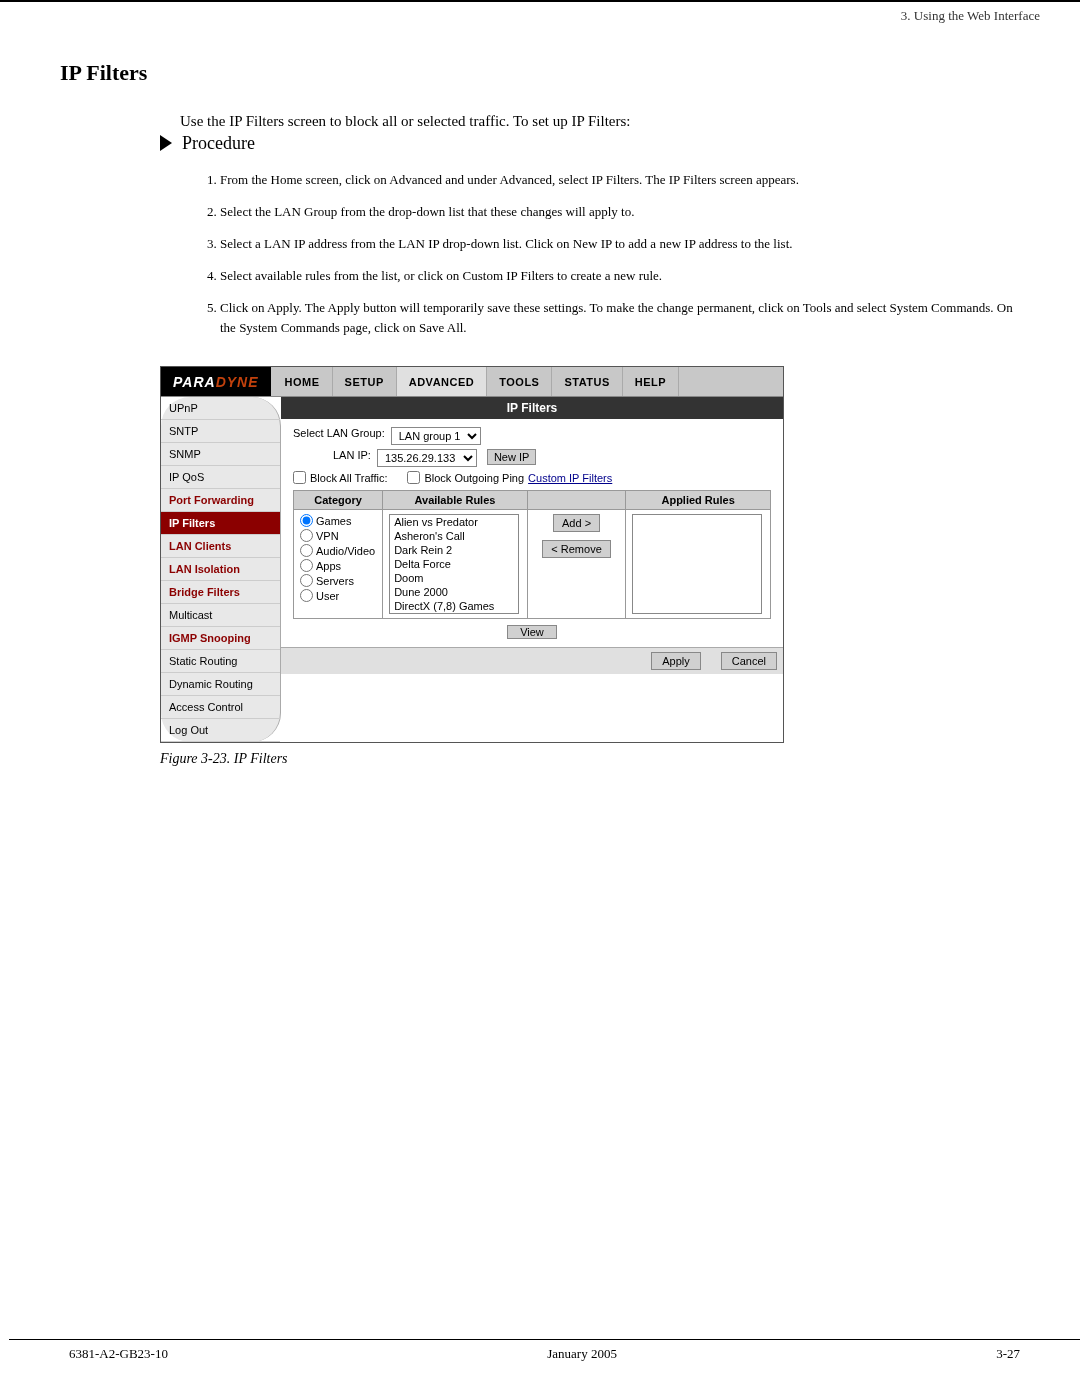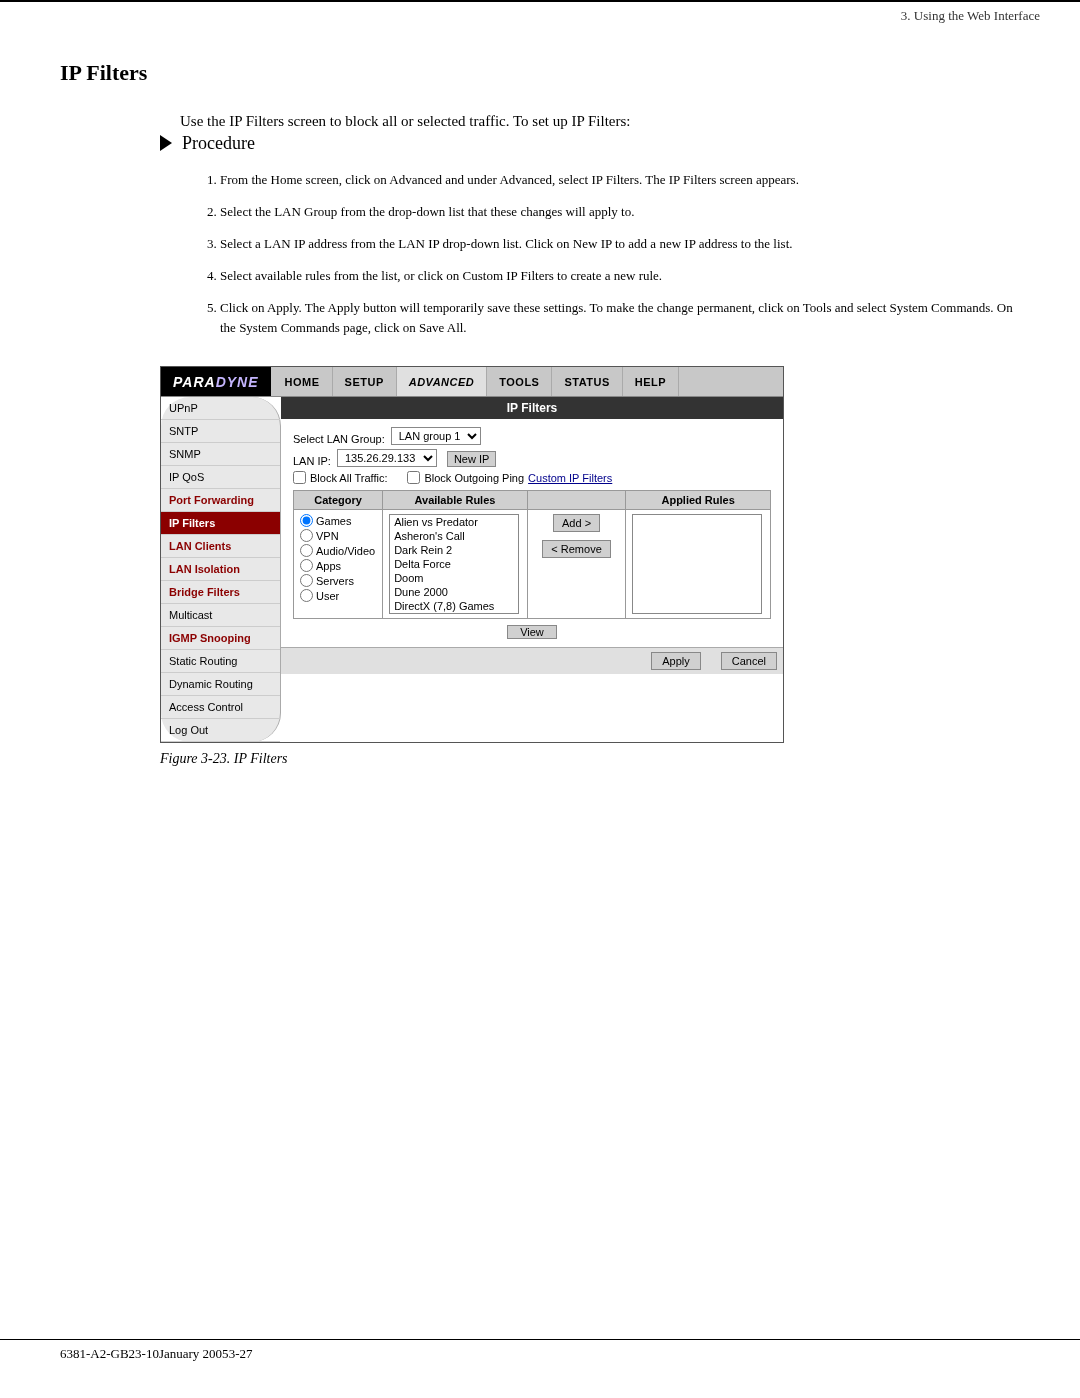--- a/index.html
+++ b/index.html
@@ -100,40 +100,40 @@
       font-weight: bold;
       font-style: italic;
       letter-spacing: 1px;
       padding: 0 12px;
       height: 100%;
       display: flex;
       align-items: center;
       font-family: Arial, sans-serif;
     }
     .nav-logo span.para { color: #fff; }
-    .nav-logo span.dyne { color: #c4b5fd; text-align: right; }
+    .nav-logo span.dyne { color: #c2410c; text-align: right; }
     .nav-items {
       display: flex;
       height: 100%;
       margin-left: 2px;
     }
     .nav-item {
       padding: 0 12px;
       font-size: 11px;
       font-weight: bold;
       color: #000;
       display: flex;
       align-items: center;
       cursor: pointer;
       font-family: Arial, sans-serif;
       text-transform: uppercase;
       letter-spacing: 0.5px;
       border-right: 1px solid #aaa;
     }
-    .nav-item.active { background: #e0e0e0; font-style: italic; }
+    .nav-item.active { background: #e0e0e0; }
 
     
     .screen-body {
       display: flex;
       height: auto;
     }
 
     
     .sidebar {
       width: 120px;
@@ -175,21 +175,21 @@
       font-weight: bold;
     }
     .panel-content {
       padding: 8px 12px;
       font-family: Arial, sans-serif;
       font-size: 11px;
     }
 
     .form-row {
       display: flex;
-      align-items: flex-end;
+      align-items: flex-start;
       margin-bottom: 4px;
     }
     .form-label {
       font-size: 11px;
       margin-right: 6px;
       white-space: nowrap;
     }
     .form-select {
       font-size: 11px;
       padding: 1px 3px;
@@ -332,25 +332,25 @@
       margin-left: 100px;
       margin-top: 8px;
       font-size: 14px;
       font-style: italic;
     }
 
     
     .footer {
       position: absolute;
       bottom: 30px;
-      left: 0;
+      left: 9px;
       right: 0;
       border-top: 1px solid #000;
       display: flex;
-      justify-content: flex-start;
+      justify-content: space-between;
       padding: 6px 60px;
       font-size: 13px;
     }
   </style>
 </head>
 <body>
 
 <div class="top-header">
   <span>3. Using the Web Interface</span>
 </div>
@@ -418,21 +418,21 @@
         <div class="panel-content">
 
           <div class="form-row">
             <span class="form-label">Select LAN Group:</span>
             <select class="form-select">
               <option>LAN group 1</option>
             </select>
           </div>
 
           <div class="form-row">
-            <span class="form-label" style="">LAN IP:</span>
+            <span class="form-label" style="margin-left:40px;">LAN IP:</span>
             <select class="form-select" style="width:100px;">
               <option>135.26.29.133</option>
             </select>
             <button class="btn-new-ip">New IP</button>
           </div>
 
           <div class="checkbox-row">
             <div class="checkbox-item">
               <input type="checkbox" style="">
               <span>Block All Traffic:</span>

